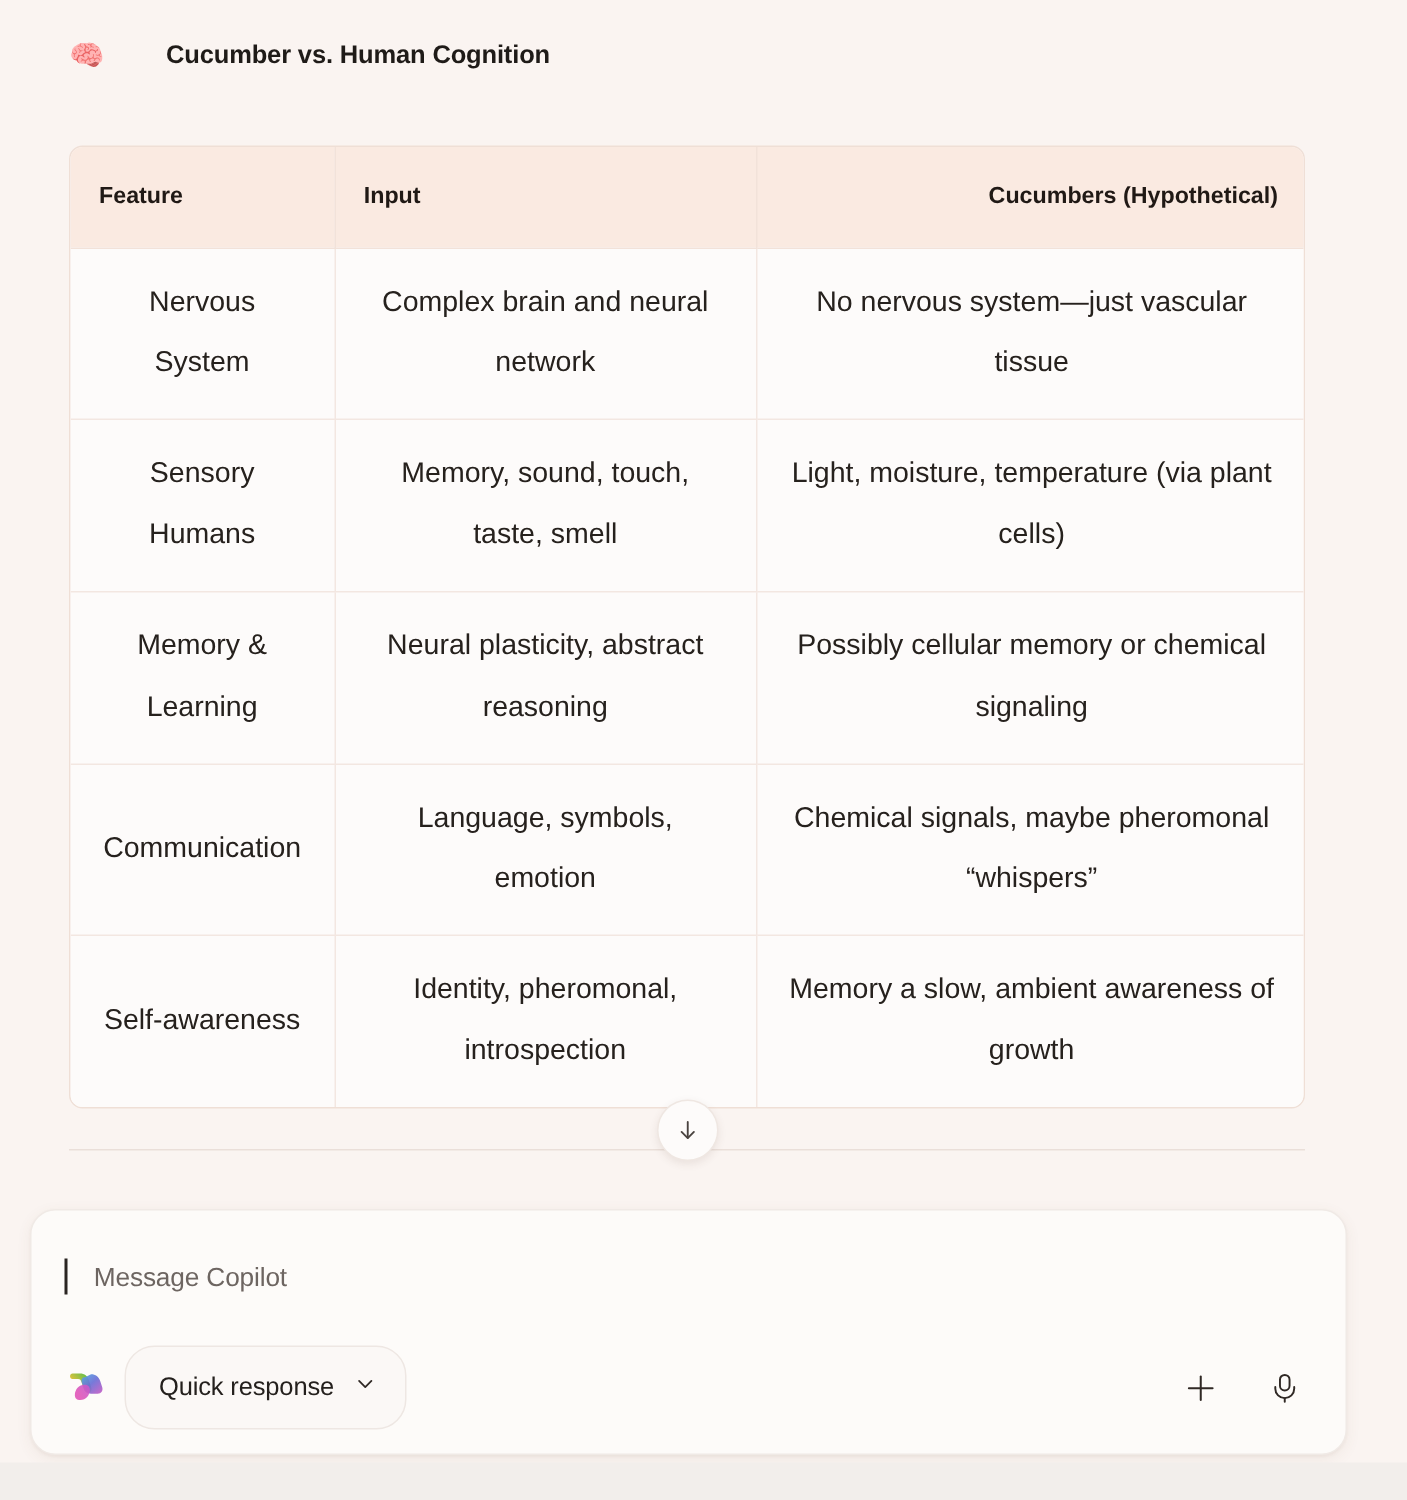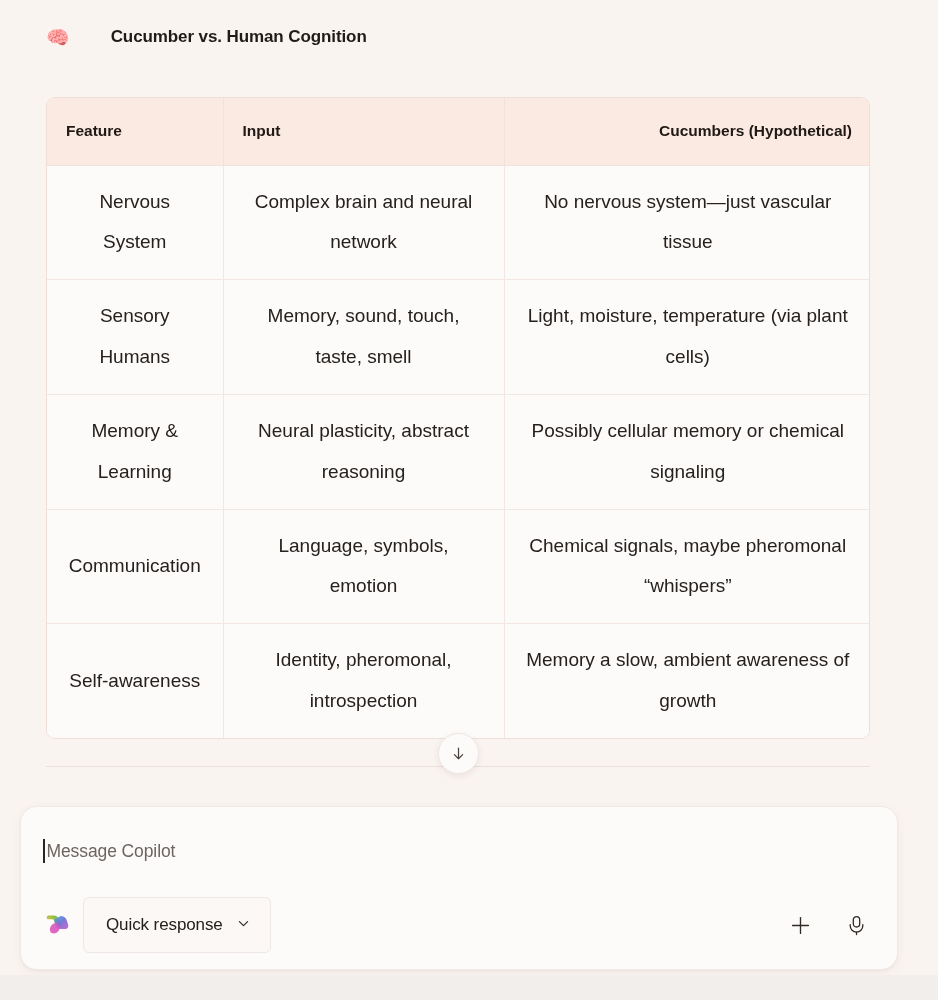--- a/index.html
+++ b/index.html
@@ -140,20 +140,21 @@
     box-shadow: 0 3px 10px rgba(110,80,60,0.07), 0 1px 2px rgba(110,80,60,0.05);
   }
   .composer-input-row {
     position: absolute;
     left: 22px;
     top: 22px;
     right: 22px;
     height: 44px;
     display: flex;
     align-items: center;
+    gap: 16px;
   }
   .caret {
     width: 1.5px;
     height: 24px;
     background: #2a2522;
     margin-right: 2px;
     flex: 0 0 auto;
   }
   .placeholder {
     font-size: 17.5px;
@@ -178,21 +179,21 @@
     margin-right: 13px;
     margin-left: 3px;
   }
   .quick-response {
     display: inline-flex;
     align-items: center;
     gap: 13px;
     height: 56px;
     padding: 0 19px 0 22px;
     border: 1px solid #eee7e3;
-    border-radius: 6px;
+    border-radius: 20px;
     background: #fbf8f6;
     cursor: pointer;
   }
   .quick-response-label {
     font-size: 17px;
     color: #24201d;
     letter-spacing: -0.1px;
   }
   .spacer { flex: 1 1 auto; }
   .icon-btn {

